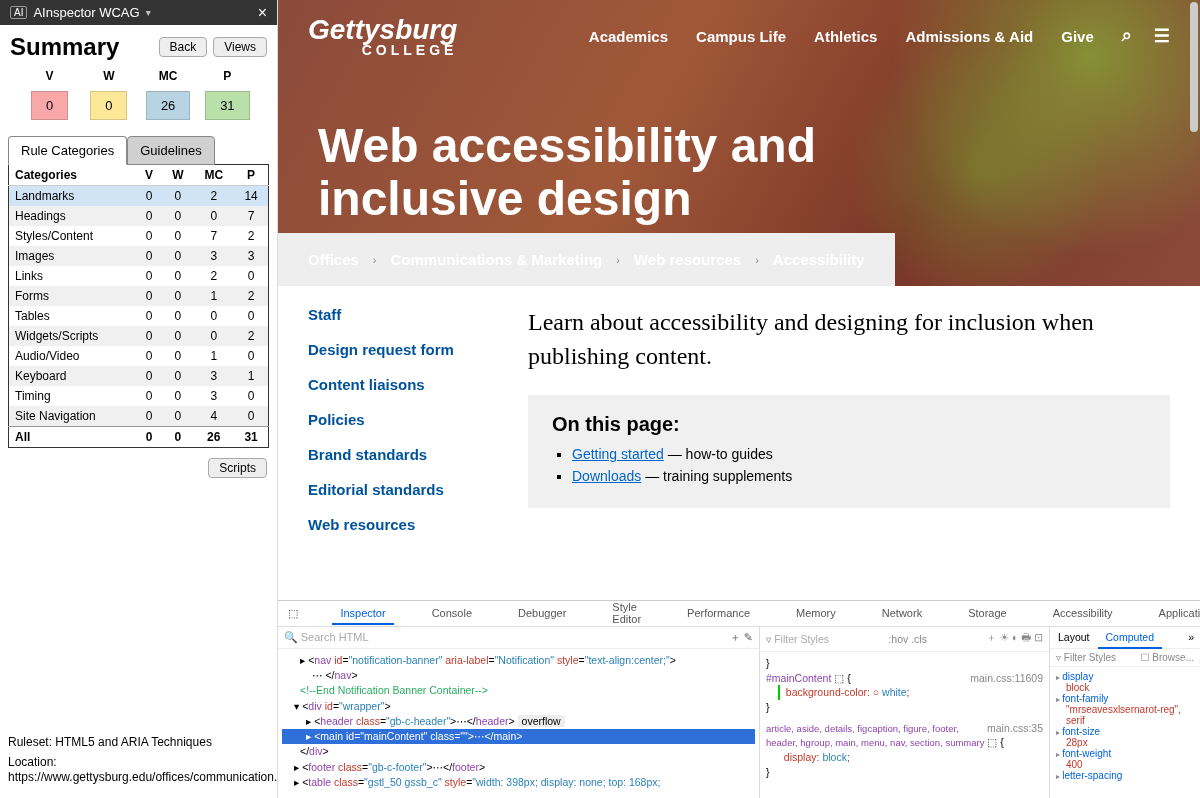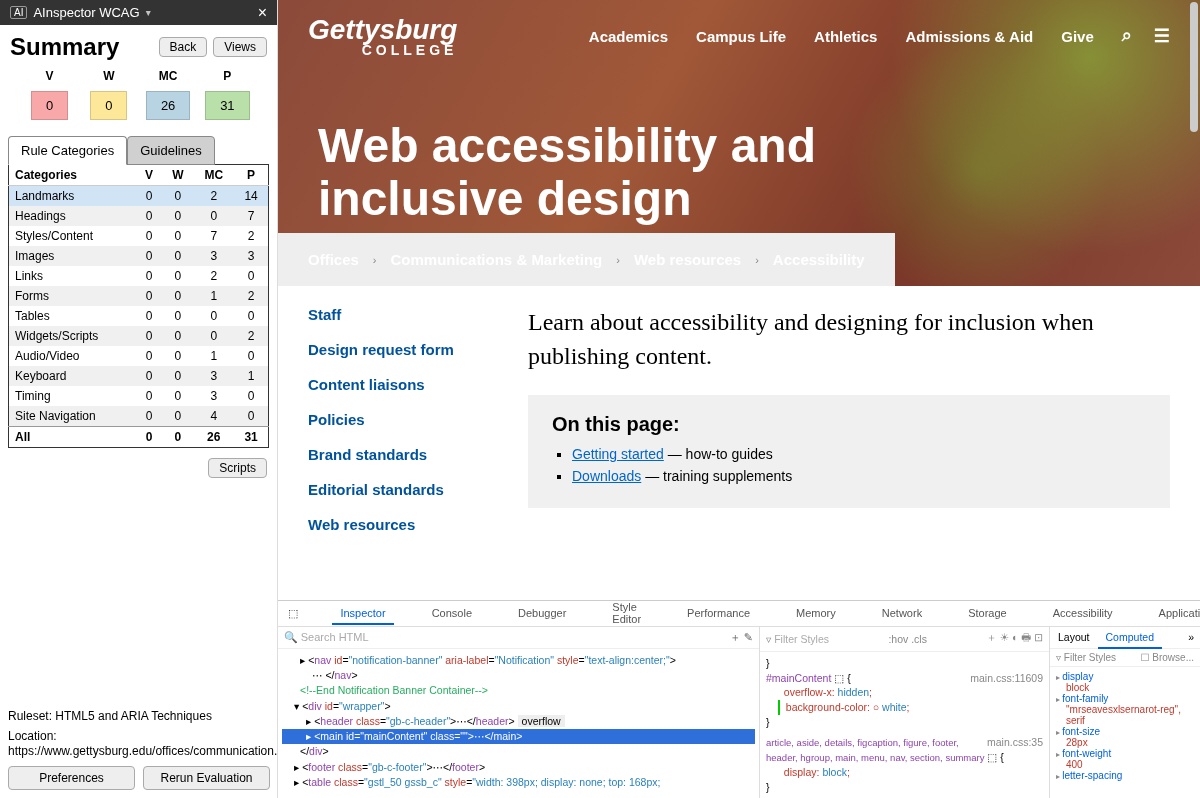--- a/index.html
+++ b/index.html
@@ -226,24 +226,20 @@
           <td>0</td>
           <td>26</td>
           <td>31</td>
         </tr>
       </tbody>
   </table>
   <div class="details-row"><button class="btn-sm">Scripts</button></div>
   <div class="sidebar-footer">
     <p>Ruleset: HTML5 and ARIA Techniques</p>
     <p>Location: https://www.gettysburg.edu/offices/communication...</p>
-    <div class="footer-btns">
-      <button class="btn-sm">Preferences</button>
-      <button class="btn-sm">Rerun Evaluation</button>
-    </div>
   </div>
 </div>
 
 <div class="content">
   <div class="hero">
     <div class="nav">
       <div class="logo"><span>Gettysburg</span><small>COLLEGE</small></div>
       <div class="nav-links" id="nav-links">
           <span>Academics</span>
           <span>Campus Life</span>
@@ -332,21 +328,20 @@
     </div>
     <div class="dt-styles">
       <div class="dt-styles-hdr">
         <span>▿ <span style="color:#aaa">Filter Styles</span></span>
         <span>:hov .cls</span>
         <span>＋ ☀ ◐ 🖶 ⊡</span>
       </div>
       <div class="dt-styles-body">
         <div>}</div>
         <div><span class="src">main.css:11609</span><span class="sel">#mainContent</span> ⬚ {</div>
-        <span class="prop">&nbsp;&nbsp;<span>overflow-x</span>: <span class="pv">hidden</span>;</span>
         <span class="prop" style="border-left:2px solid #0c0;">&nbsp;&nbsp;<span>background-color</span>: ○ <span class="pv">white</span>;</span>
         <div>}</div>
         <div style="margin-top:6px;"><span class="src">main.css:35</span><span class="sel" style="font-size:9.5px">article, aside, details, figcaption, figure, footer, header, hgroup, main, menu, nav, section, summary</span> ⬚ {</div>
         <span class="prop">&nbsp;&nbsp;<span>display</span>: <span class="pv">block</span>;</span>
         <div>}</div>
 
       </div>
     </div>
     <div class="dt-computed">
       <div class="dt-comp-tabs">

